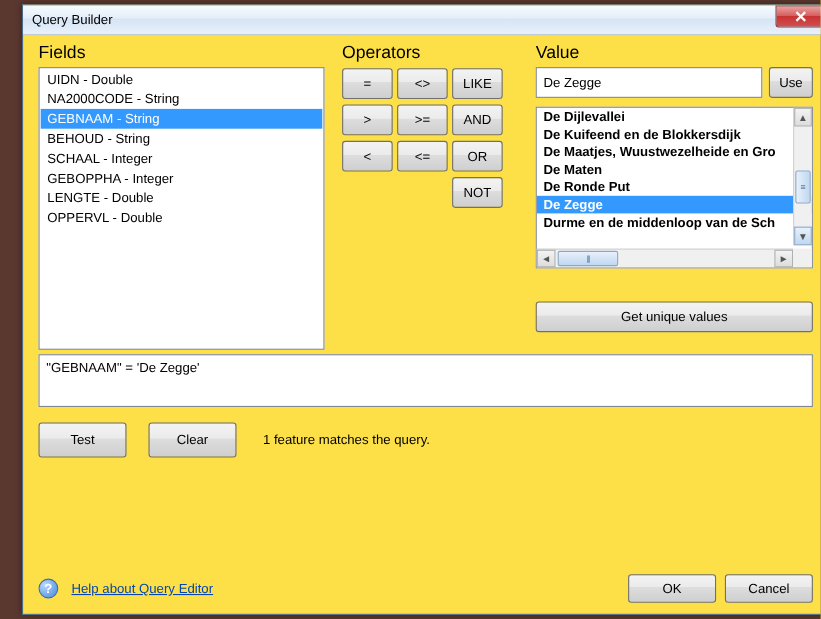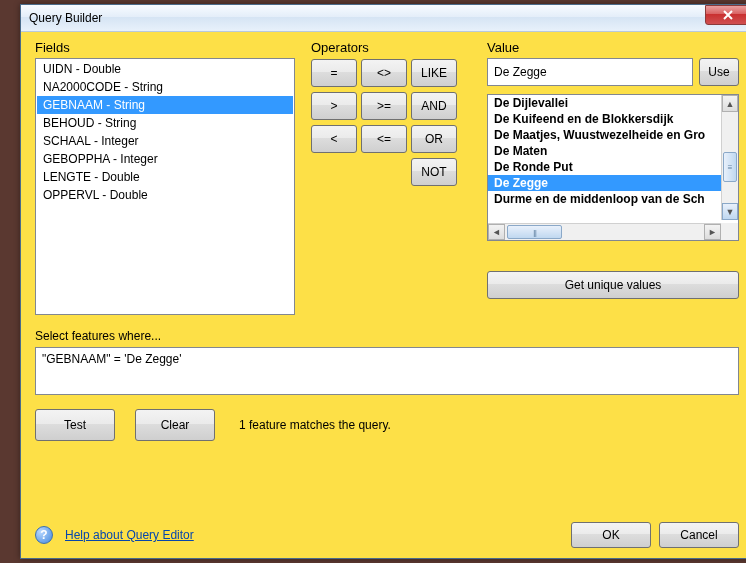--- a/index.html
+++ b/index.html
@@ -7,21 +7,21 @@
 .window { position: absolute; top: 4px; left: 20px; width: 734px; height: 555px; background: #fde047; border: 1px solid #4a6b8a; box-shadow: 0 0 6px rgba(0,0,0,0.4); }
 .titlebar { height: 27px; background: linear-gradient(to bottom, #f7fbff 0%, #e4eef9 45%, #d5e4f4 46%, #e8f1fb 100%); border-bottom: 1px solid #b8c9db; display: flex; align-items: center; padding: 0 2px 0 8px; }
 .titlebar-title { flex: 1; font-size: 12px; color: #000; }
 .close-btn { width: 46px; height: 20px; background: linear-gradient(to bottom, #e9a0a0 0%, #d96060 45%, #c93030 46%, #d05050 100%); border: 1px solid #8a3a3a; border-radius: 0 0 3px 3px; display: flex; align-items: center; justify-content: center; color: #fff; font-weight: bold; font-size: 11px; cursor: pointer; margin-top: -7px; }
 .close-btn svg { width: 10px; height: 10px; }
 .content { padding: 8px 14px 10px 14px; height: calc(100% - 27px); display: flex; flex-direction: column; }
 .top-row { display: flex; gap: 16px; }
 .col-fields { width: 260px; }
 .col-ops { width: 160px; }
 .col-value { flex: 1; }
-.section-label { font-size: 13px; color: #000; margin-bottom: 3px; }
+.section-label { font-size: 16px; color: #000; margin-bottom: 3px; }
 .listbox { border: 1px solid #828790; background: #fff; height: 257px; overflow: auto; padding: 1px; }
 .listbox-item { padding: 2px 6px; font-size: 12px; color: #000; cursor: pointer; white-space: nowrap; }
 .listbox-item.selected { background: #3399ff; color: #fff; }
 .ops-grid { display: grid; grid-template-columns: repeat(3, 46px); gap: 5px 4px; margin-top: 4px; }
 .win-btn { height: 28px; background: linear-gradient(to bottom, #f3f3f3 0%, #ebebeb 45%, #dddddd 46%, #cfcfcf 100%); border: 1px solid #707070; border-radius: 3px; font-size: 12px; color: #000; cursor: pointer; display: flex; align-items: center; justify-content: center; }
 .ops-grid .not-cell { grid-column: 3; }
 .value-row1 { display: flex; gap: 6px; margin-bottom: 8px; }
 .text-input { flex: 1; height: 28px; border: 1px solid #828790; padding: 0 6px; font-size: 12px; font-family: inherit; }
 .use-btn { width: 40px; }
 .value-list-wrap { position: relative; border: 1px solid #828790; height: 147px; background: #fff; }
@@ -126,21 +126,20 @@
                 <div class="thumb"></div>
               </div>
             <div class="arrow">►</div>
           </div>
           <div class="corner"></div>
         </div>
         <button class="win-btn get-unique">Get unique values</button>
       </div>
     </div>
 
-    <div class="select-label">Select features where...</div>
     <textarea class="query-box" style="">"GEBNAAM" = 'De Zegge'</textarea>
 
     <div class="bottom-row">
       <button class="win-btn">Test</button>
       <button class="win-btn">Clear</button>
       <div class="status-text">1 feature matches the query.</div>
     </div>
 
     <div class="footer">
       <div class="help-icon">?</div>

